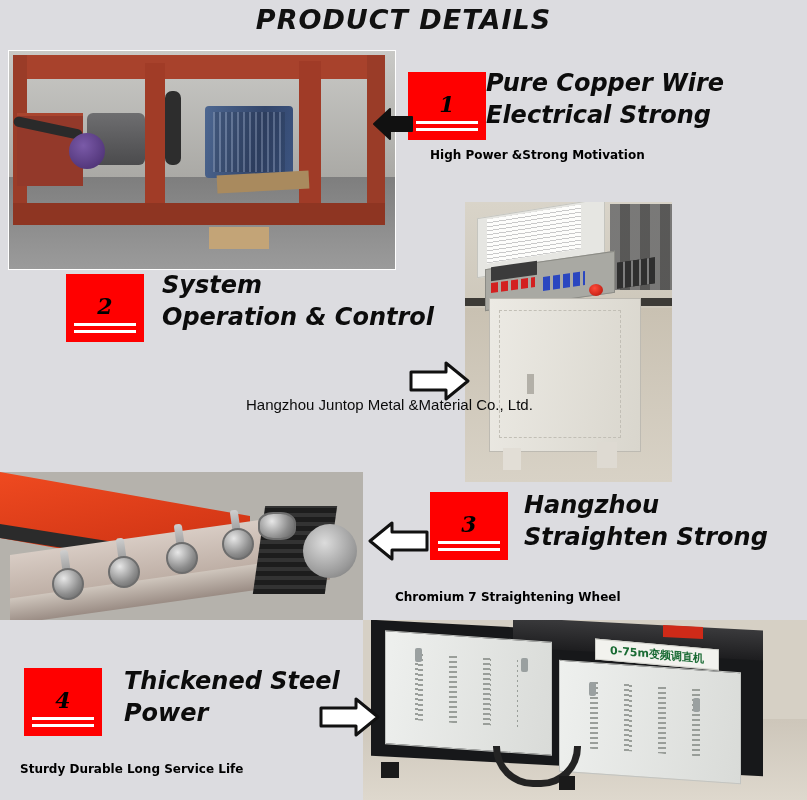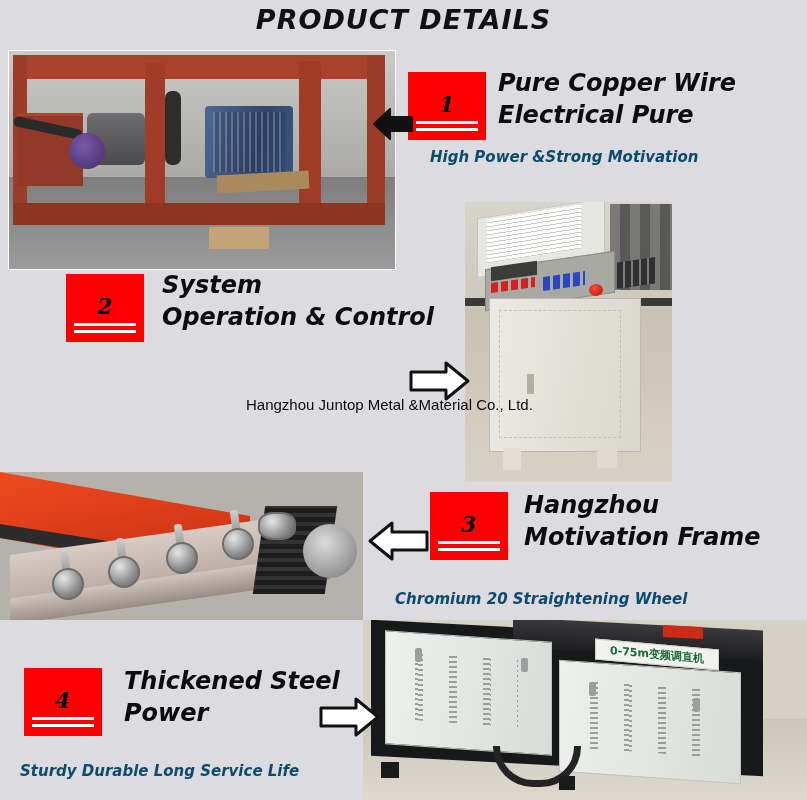--- a/index.html
+++ b/index.html
@@ -152,21 +152,21 @@
   }
   .badge .ln{position:absolute;left:8px;right:8px;height:3px;background:#fff;}
   .badge .ln1{bottom:16px;}
   .badge .ln2{bottom:9px;}
 
   .headline{
     font-size:24px;font-weight:bold;font-style:italic;color:#0c0c0c;line-height:1.32;
     font-family:"DejaVu Sans", sans-serif;
   }
   .subline{
-    font-size:15px;font-weight:bold;font-style:italic;color:#0c4a6e;
+    font-size:12px;font-weight:bold;color:#000000;
     font-family:"DejaVu Sans", sans-serif;white-space:nowrap;
   }
 
   
   .arrow{position:absolute;}
   .arrow svg{display:block;}
 
   
   .watermark{
     position:absolute;left:246px;top:396px;
@@ -262,23 +262,23 @@
     <div class="foot" style="left:196px;top:156px;width:16px;height:14px;"></div>
   </div>
 
   <div class="callout" style="left:408px;top:72px;">
     <div style="display:flex;align-items:flex-start;">
       <div class="badge">
         <div class="num">1</div>
         <div class="ln ln1"></div>
         <div class="ln ln2"></div>
       </div>
-      <div style="margin-left:12px;margin-top:-4px;">
+      <div style="margin-left:0;margin-top:-4px;">
         <div class="headline">Pure Copper Wire</div>
-        <div class="headline">Electrical Pure</div>
+        <div class="headline">Electrical Strong</div>
       </div>
     </div>
     <div class="subline" style="margin-top:8px;margin-left:22px;">High Power &amp;Strong Motivation</div>
   </div>
   <div class="arrow" style="left:372px;top:104px;">
     <svg width="42" height="40" viewBox="0 0 42 40">
       <path d="M2,20 L18,5 L18,13 L40,13 L40,27 L18,27 L18,35 Z" fill="#111" stroke="#111" stroke-width="2" stroke-linejoin="round"></path>
     </svg>
   </div>
 
@@ -303,25 +303,25 @@
 
   <div class="callout" style="left:430px;top:492px;">
     <div style="display:flex;align-items:flex-start;">
       <div class="badge">
         <div class="num">3</div>
         <div class="ln ln1"></div>
         <div class="ln ln2"></div>
       </div>
       <div style="margin-left:16px;margin-top:-2px;">
         <div class="headline">Hangzhou</div>
-        <div class="headline">Motivation Frame</div>
-      </div>
-    </div>
-  </div>
-  <div class="subline" style="position:absolute;left:395px;top:590px;">Chromium 20 Straightening Wheel</div>
+        <div class="headline">Straighten Strong</div>
+      </div>
+    </div>
+  </div>
+  <div class="subline" style="position:absolute;left:395px;top:590px;">Chromium 7 Straightening Wheel</div>
   <div class="arrow" style="left:368px;top:518px;">
     <svg width="62" height="46" viewBox="0 0 62 46">
       <path d="M2,23 L24,5 L24,14 L59,14 L59,32 L24,32 L24,41 Z" fill="#fff" stroke="#111" stroke-width="3" stroke-linejoin="round"></path>
     </svg>
   </div>
 
   <div class="callout" style="left:24px;top:668px;">
     <div style="display:flex;align-items:flex-start;">
       <div class="badge">
         <div class="num">4</div>

